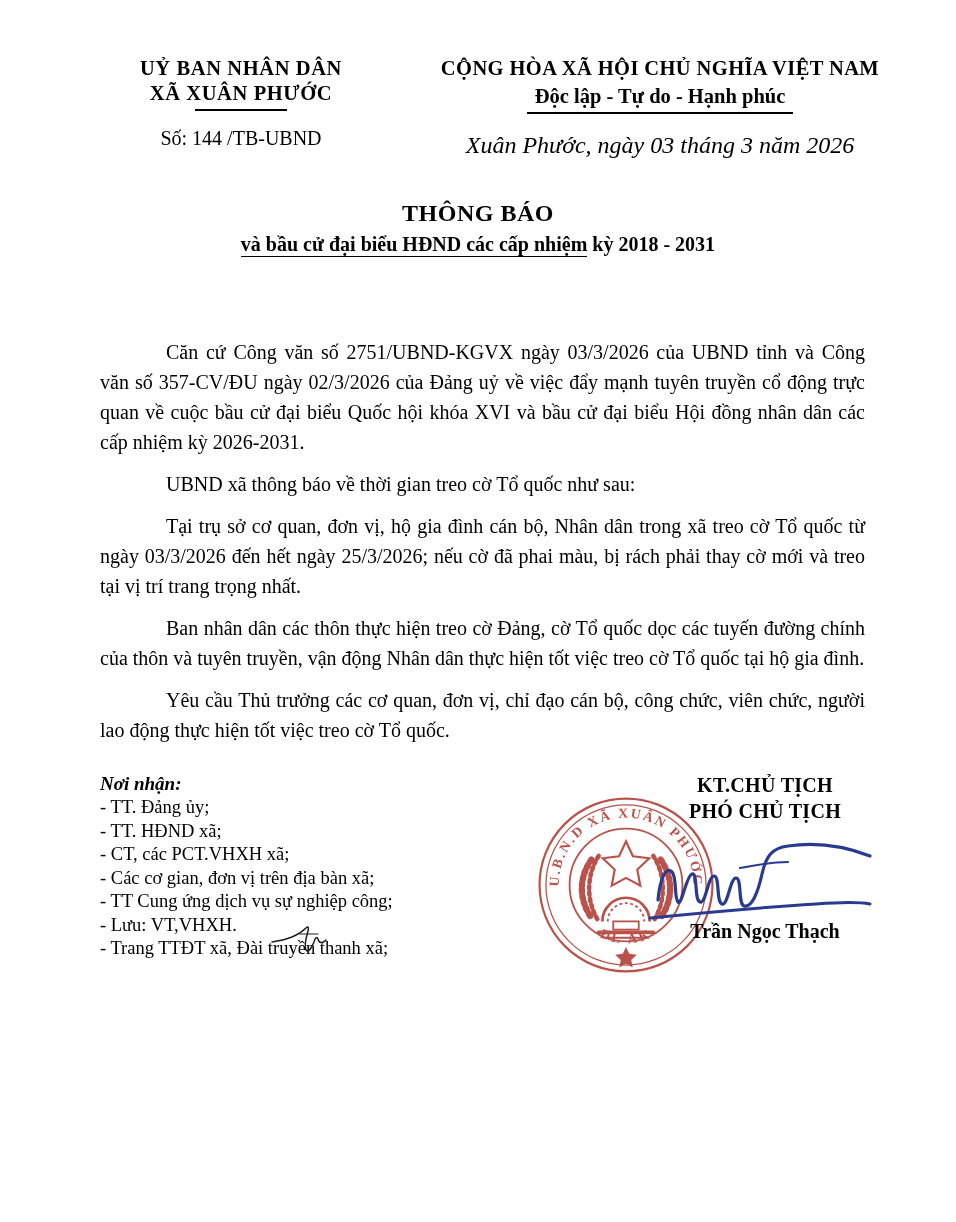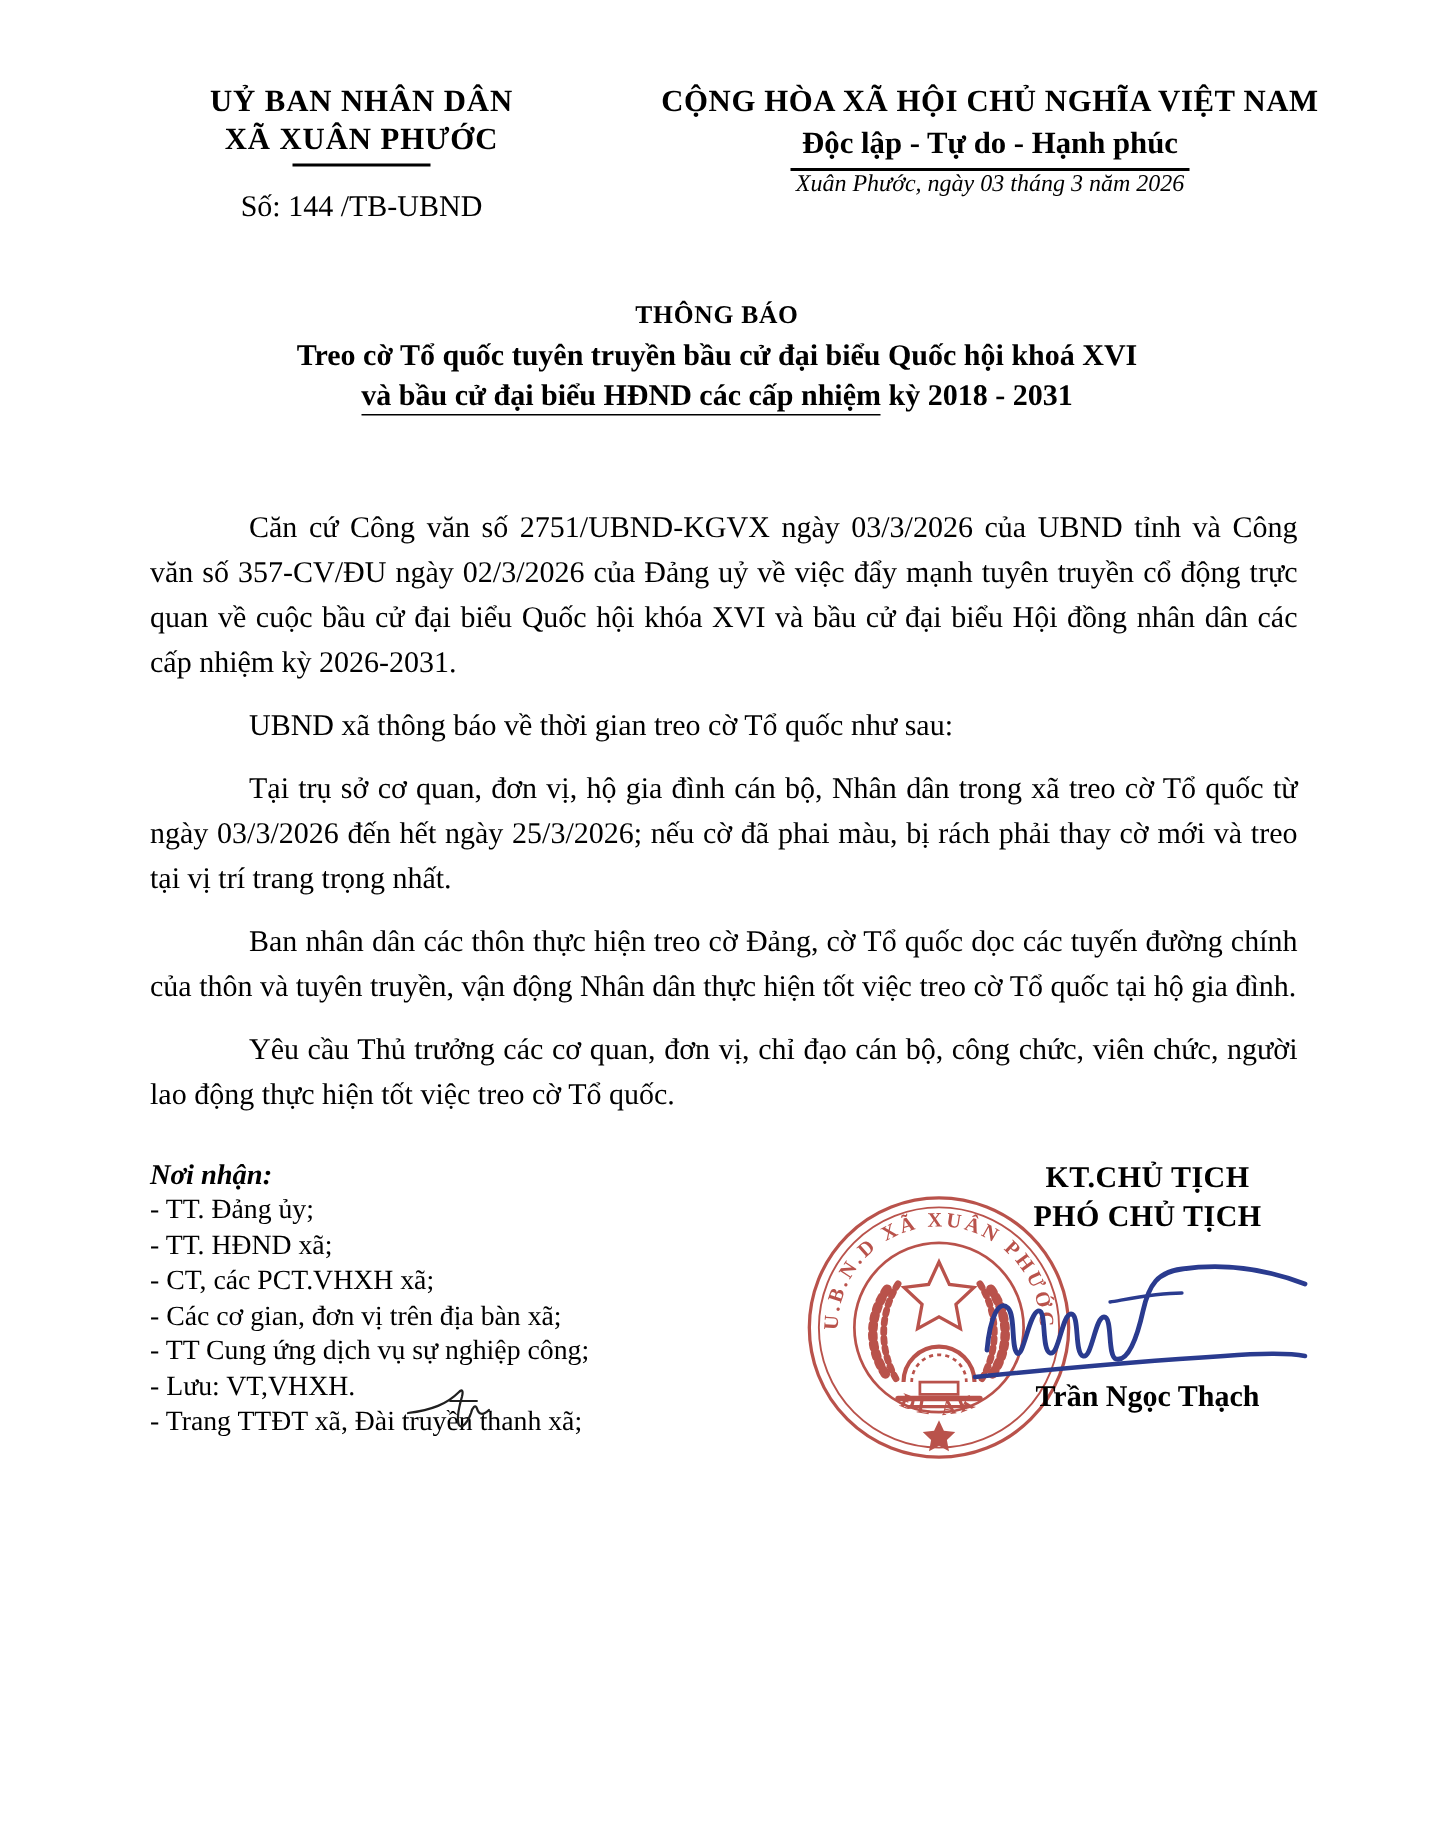--- a/index.html
+++ b/index.html
@@ -78,35 +78,36 @@
   }
   .motto-line {
     font-weight: bold;
     font-size: 20.5px;
     line-height: 26px;
     margin-top: 2px;
     white-space: nowrap;
   }
   .place-date {
     font-style: italic;
-    font-size: 16px;
+    font-size: 24px;
+    margin-top: 18px;
     white-space: nowrap;
   }
 
   
   .title-block {
     position: absolute;
     top: 200px;
     left: 0;
     width: 956px;
     text-align: center;
   }
   .title-main {
     font-weight: bold;
-    font-size: 17px;
+    font-size: 24px;
     letter-spacing: 0.5px;
   }
   .title-sub {
     font-weight: bold;
     font-size: 20px;
     line-height: 27px;
     margin-top: 4px;
   }
   .title-sub .u-part {
     border-bottom: 1.6px solid #000;
@@ -240,21 +241,20 @@
       <div class="motto-line">Độc lập - Tự do - Hạnh phúc</div>
       <div class="rule-long"></div>
       <div class="place-date">Xuân Phước, ngày  03 tháng 3 năm 2026</div>
     </div>
 
   </div>
 
   <div class="title-block">
     <div class="title-main">THÔNG BÁO</div>
     <div class="title-sub">
-      <div>Treo cờ Tổ quốc tuyên truyền bầu cử đại biểu Quốc hội khoá XVI</div>
       <div><span class="u-part">và bầu cử đại biểu HĐND các cấp nhiệm</span><span> kỳ 2018 - 2031</span></div>
     </div>
   </div>
 
   <div class="body-text">
     <p class="para">Căn cứ Công văn số 2751/UBND-KGVX ngày 03/3/2026 của UBND tỉnh và Công văn số 357-CV/ĐU ngày 02/3/2026 của Đảng uỷ về việc đẩy mạnh tuyên truyền cổ động trực quan về cuộc bầu cử đại biểu Quốc hội khóa XVI và bầu cử đại biểu Hội đồng nhân dân các cấp nhiệm kỳ 2026-2031.</p>
     <p class="para">UBND xã thông báo về thời gian treo cờ Tổ quốc như sau:</p>
     <p class="para">Tại trụ sở cơ quan, đơn vị, hộ gia đình cán bộ, Nhân dân trong xã treo cờ Tổ quốc từ ngày 03/3/2026 đến hết ngày 25/3/2026; nếu cờ đã phai màu, bị rách phải thay cờ mới và treo tại vị trí trang trọng nhất.</p>
     <p class="para">Ban nhân dân các thôn thực hiện treo cờ Đảng, cờ Tổ quốc dọc các tuyến đường chính của thôn và tuyên truyền, vận động Nhân dân thực hiện tốt việc treo cờ Tổ quốc tại hộ gia đình.</p>
     <p class="para">Yêu cầu Thủ trưởng các cơ quan, đơn vị, chỉ đạo cán bộ, công chức, viên chức, người lao động thực hiện tốt việc treo cờ Tổ quốc.</p>

